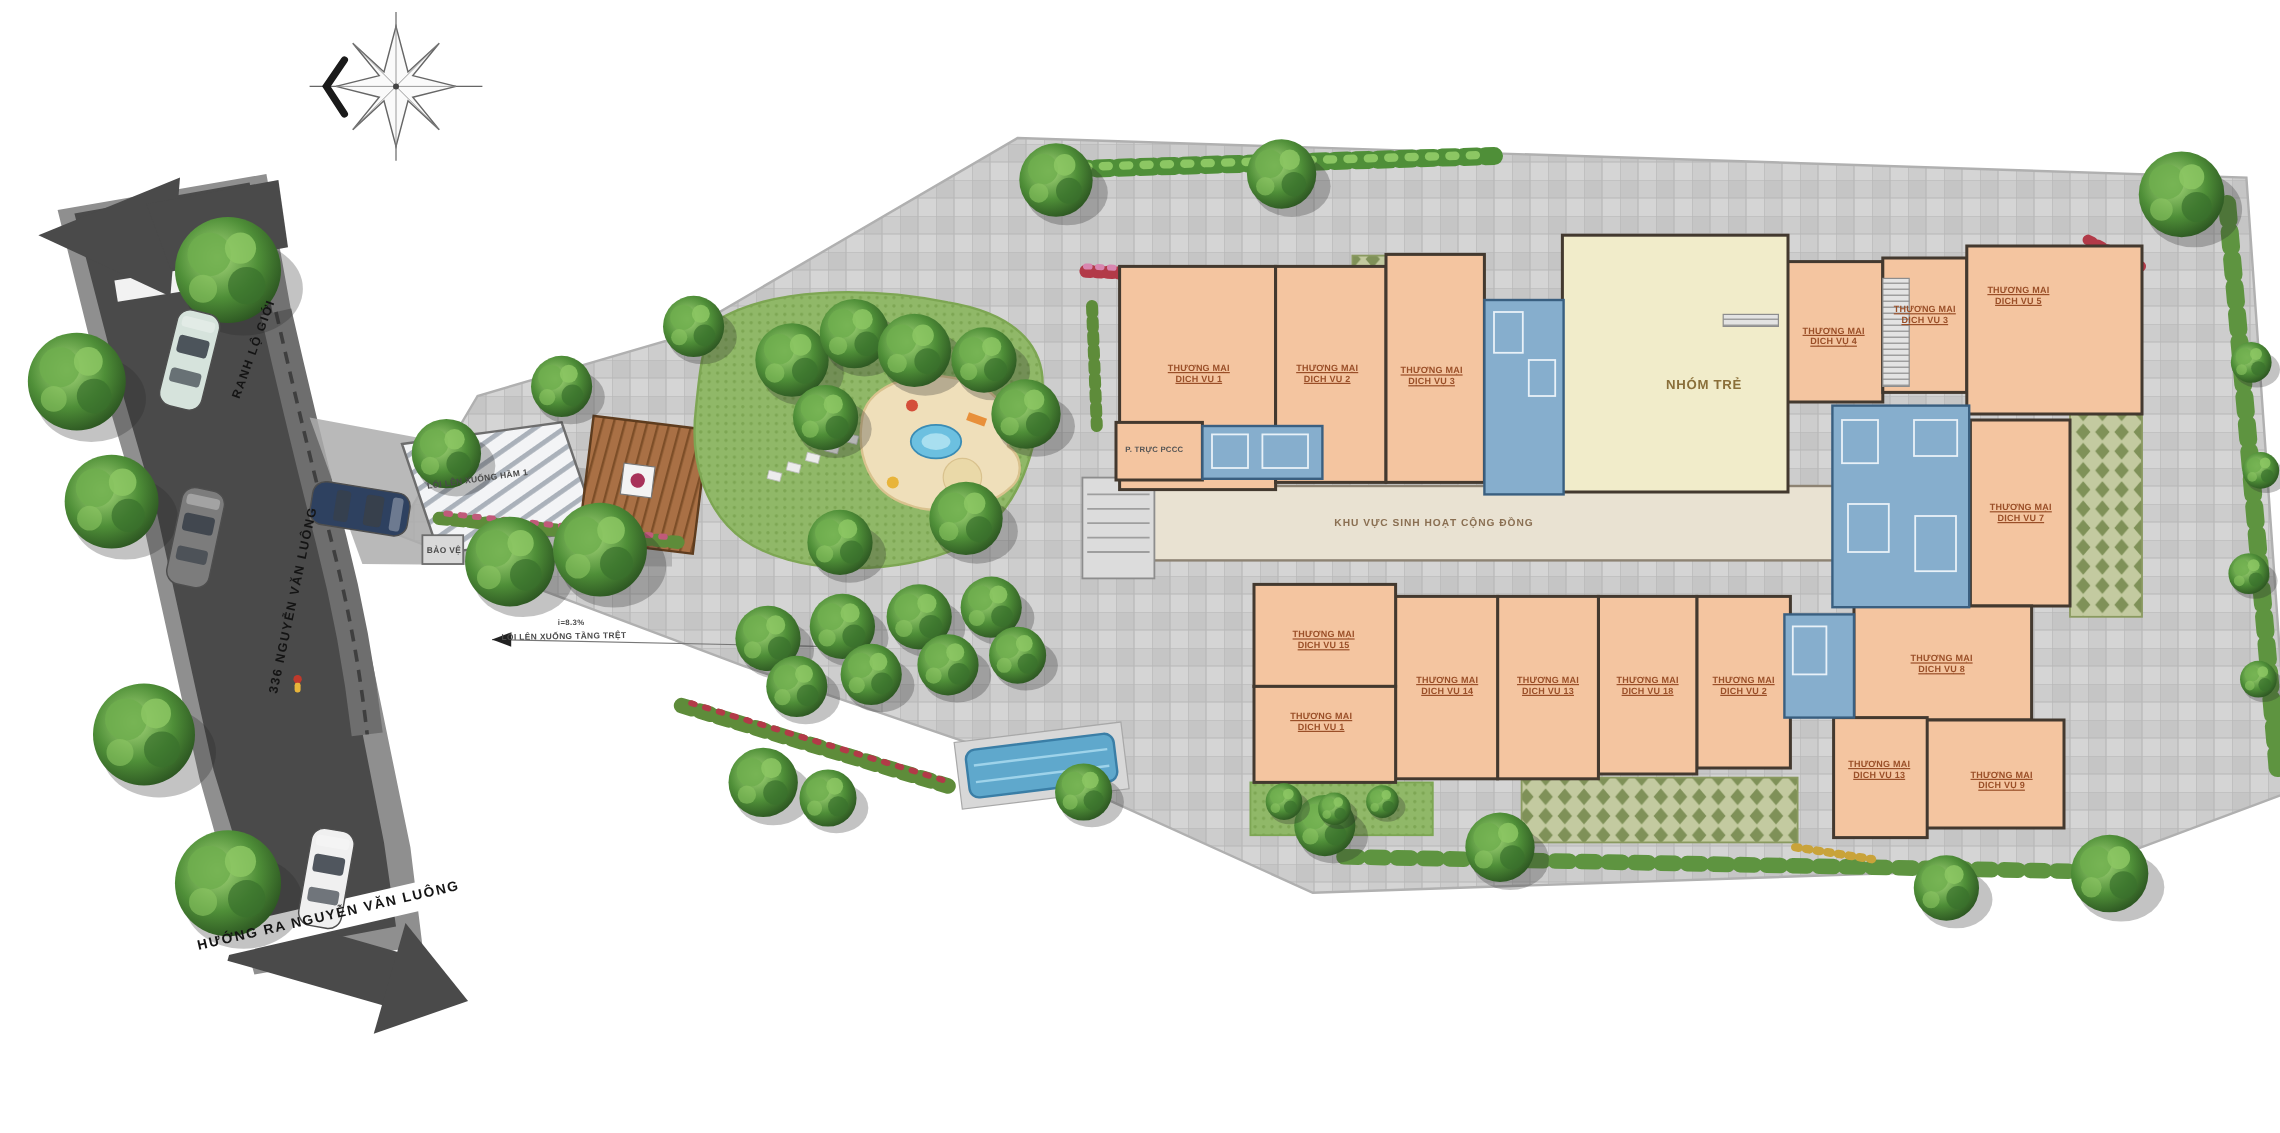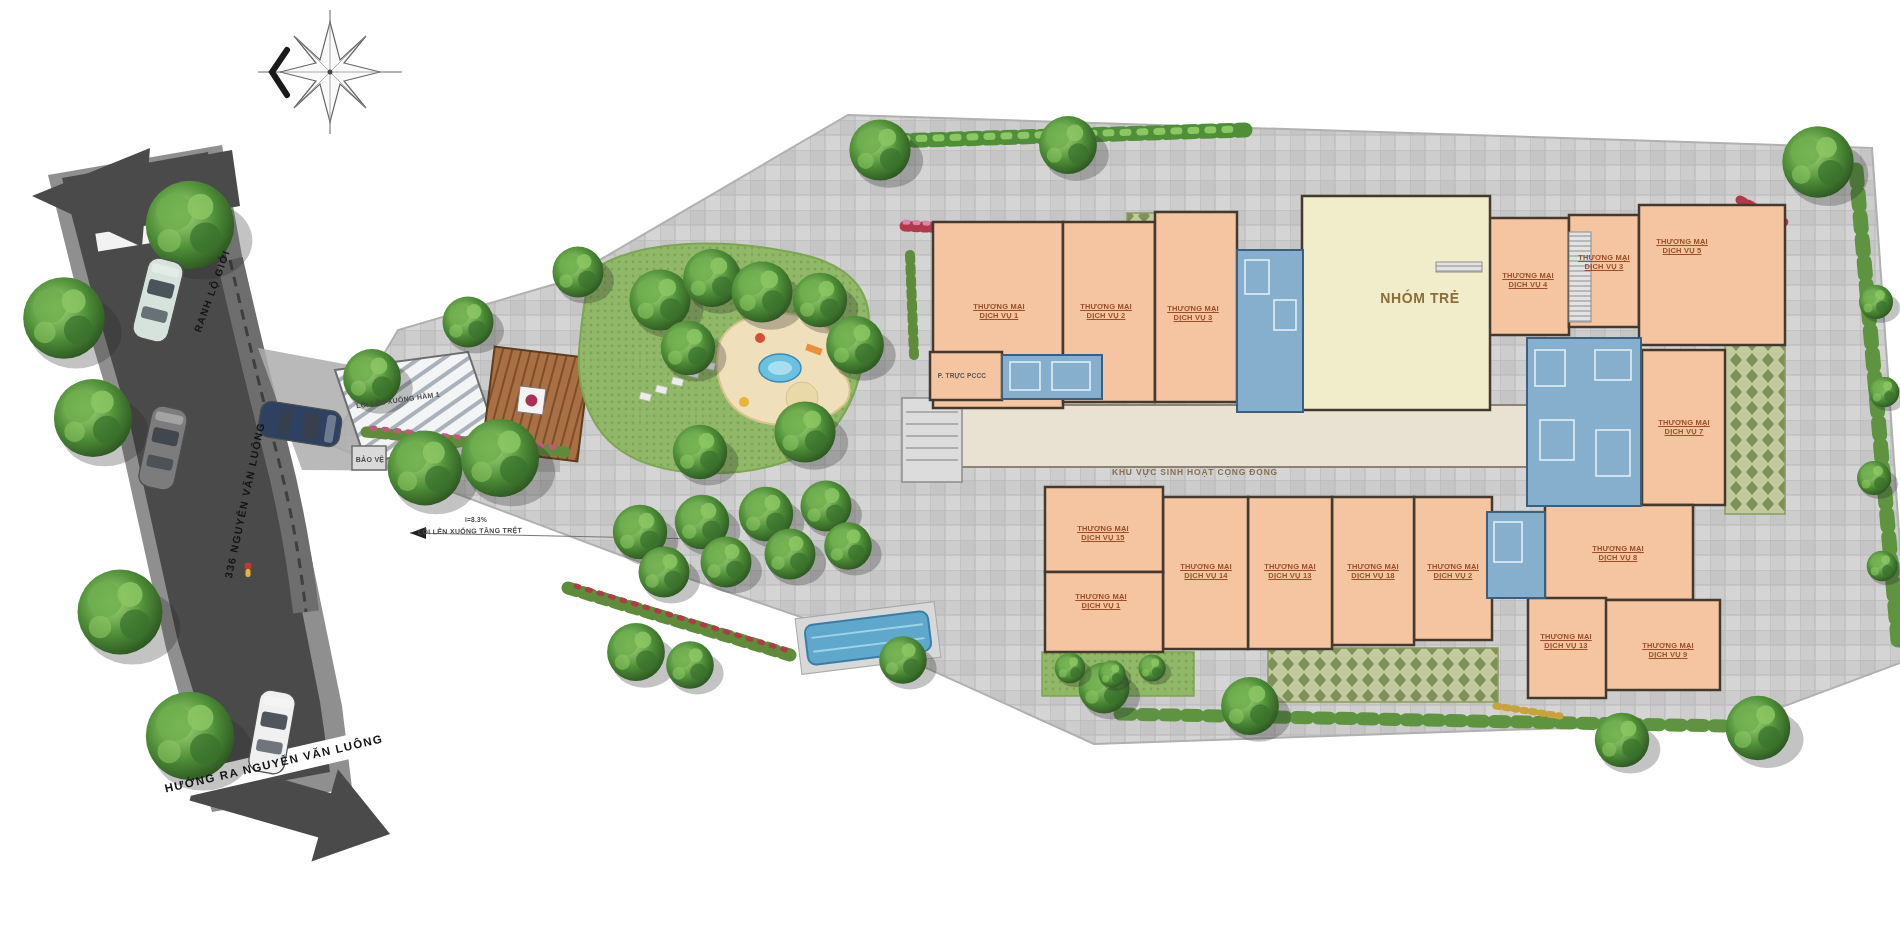--- a/index.html
+++ b/index.html
@@ -2,22 +2,22 @@
 <html><head>
 <meta charset="utf-8">
 <style>
   html,body{margin:0;padding:0;background:#ffffff;}
   .stage{position:relative;width:1900px;height:944px;background:#ffffff;overflow:hidden;
          font-family:"Liberation Sans", sans-serif;}
   .stage svg{position:absolute;left:0;top:0;}
   .lbl{position:absolute;transform:translate(-50%,-50%);text-align:center;white-space:nowrap;
        color:#9a4f28;font-size:7.5px;line-height:9px;letter-spacing:.2px;font-weight:bold;}
   .lbl span{display:block;text-decoration:underline;}
-  .lbl.cream{color:#8a6f3a;font-size:14px;letter-spacing:.6px;}
-  .lbl.corr{color:#8a6f52;font-size:8.5px;letter-spacing:.8px;margin-top:36px;}
+  .lbl.cream{color:#8a6f3a;font-size:11px;letter-spacing:.6px;margin-top:24px;}
+  .lbl.corr{color:#8a6f52;font-size:8.5px;letter-spacing:.8px;}
   .lbl.tiny{color:#4a4a4a;font-size:7px;font-weight:bold;letter-spacing:.3px;}
   .lbl.road{color:#141414;font-size:11.5px;font-weight:bold;letter-spacing:1.4px;}
 </style>
 </head>
 <body>
 
 <div class="stage">
 
 <svg width="1900" height="944" viewBox="0 0 1900 944">
   <defs>

